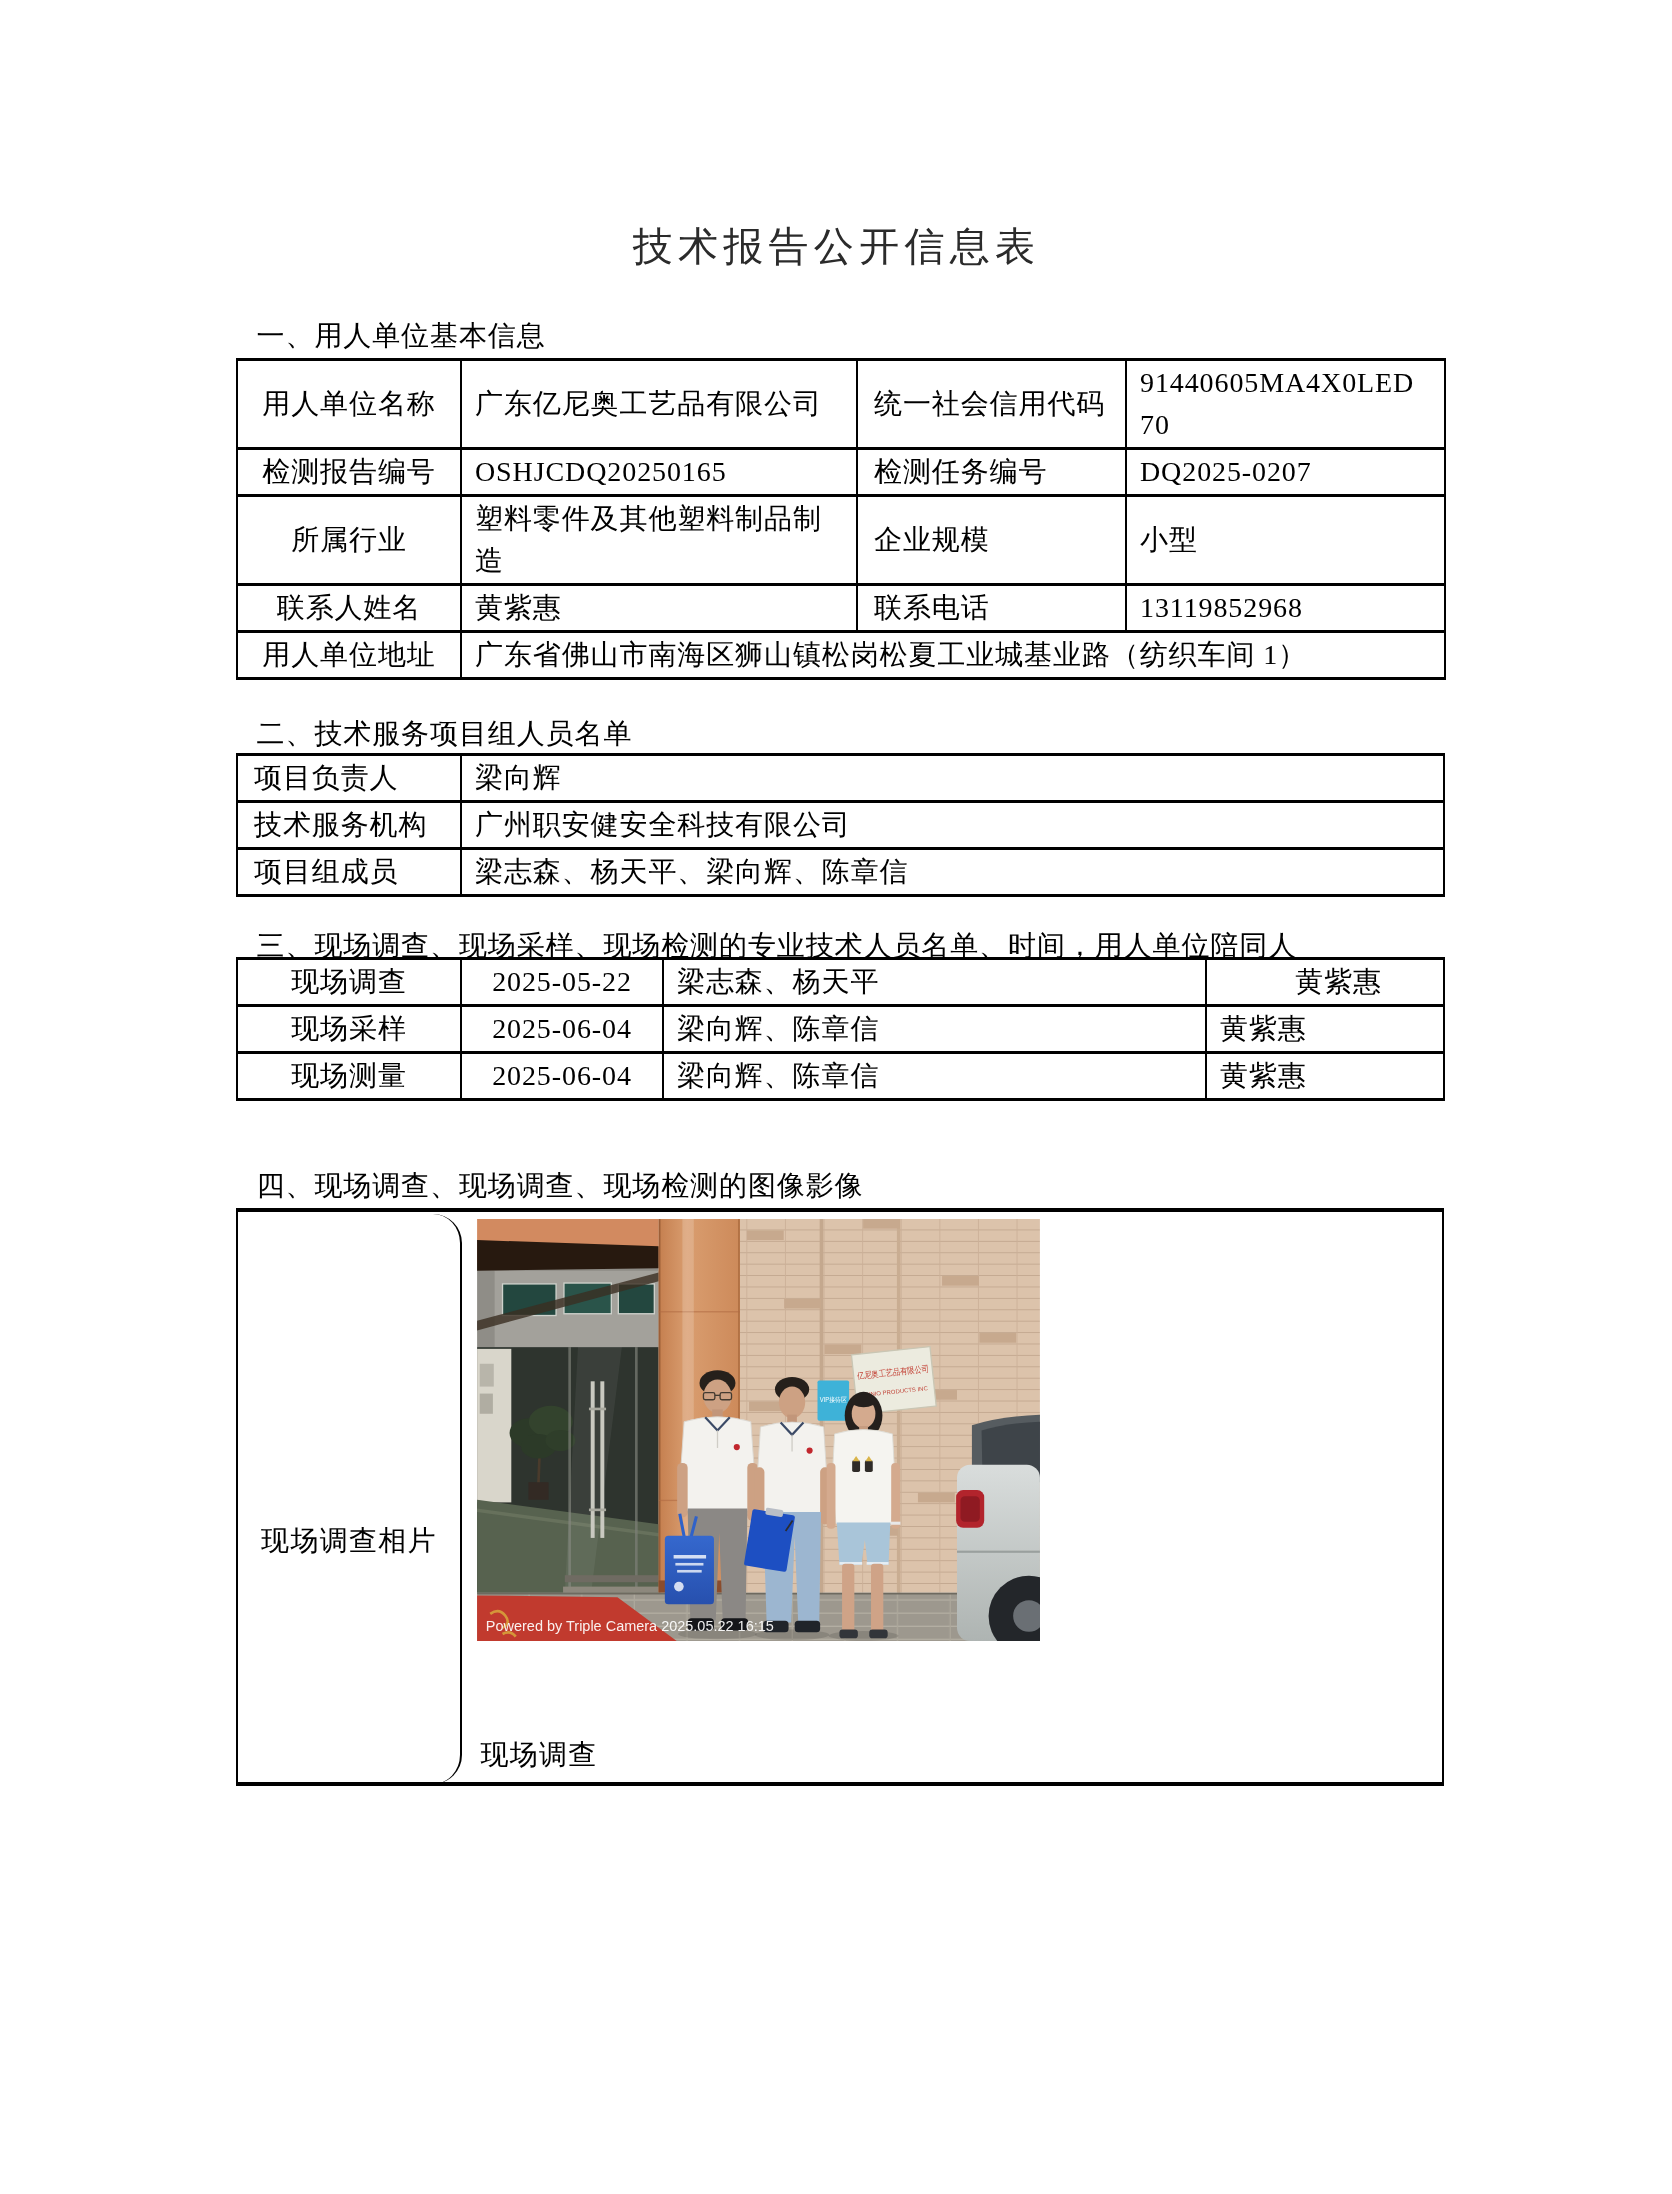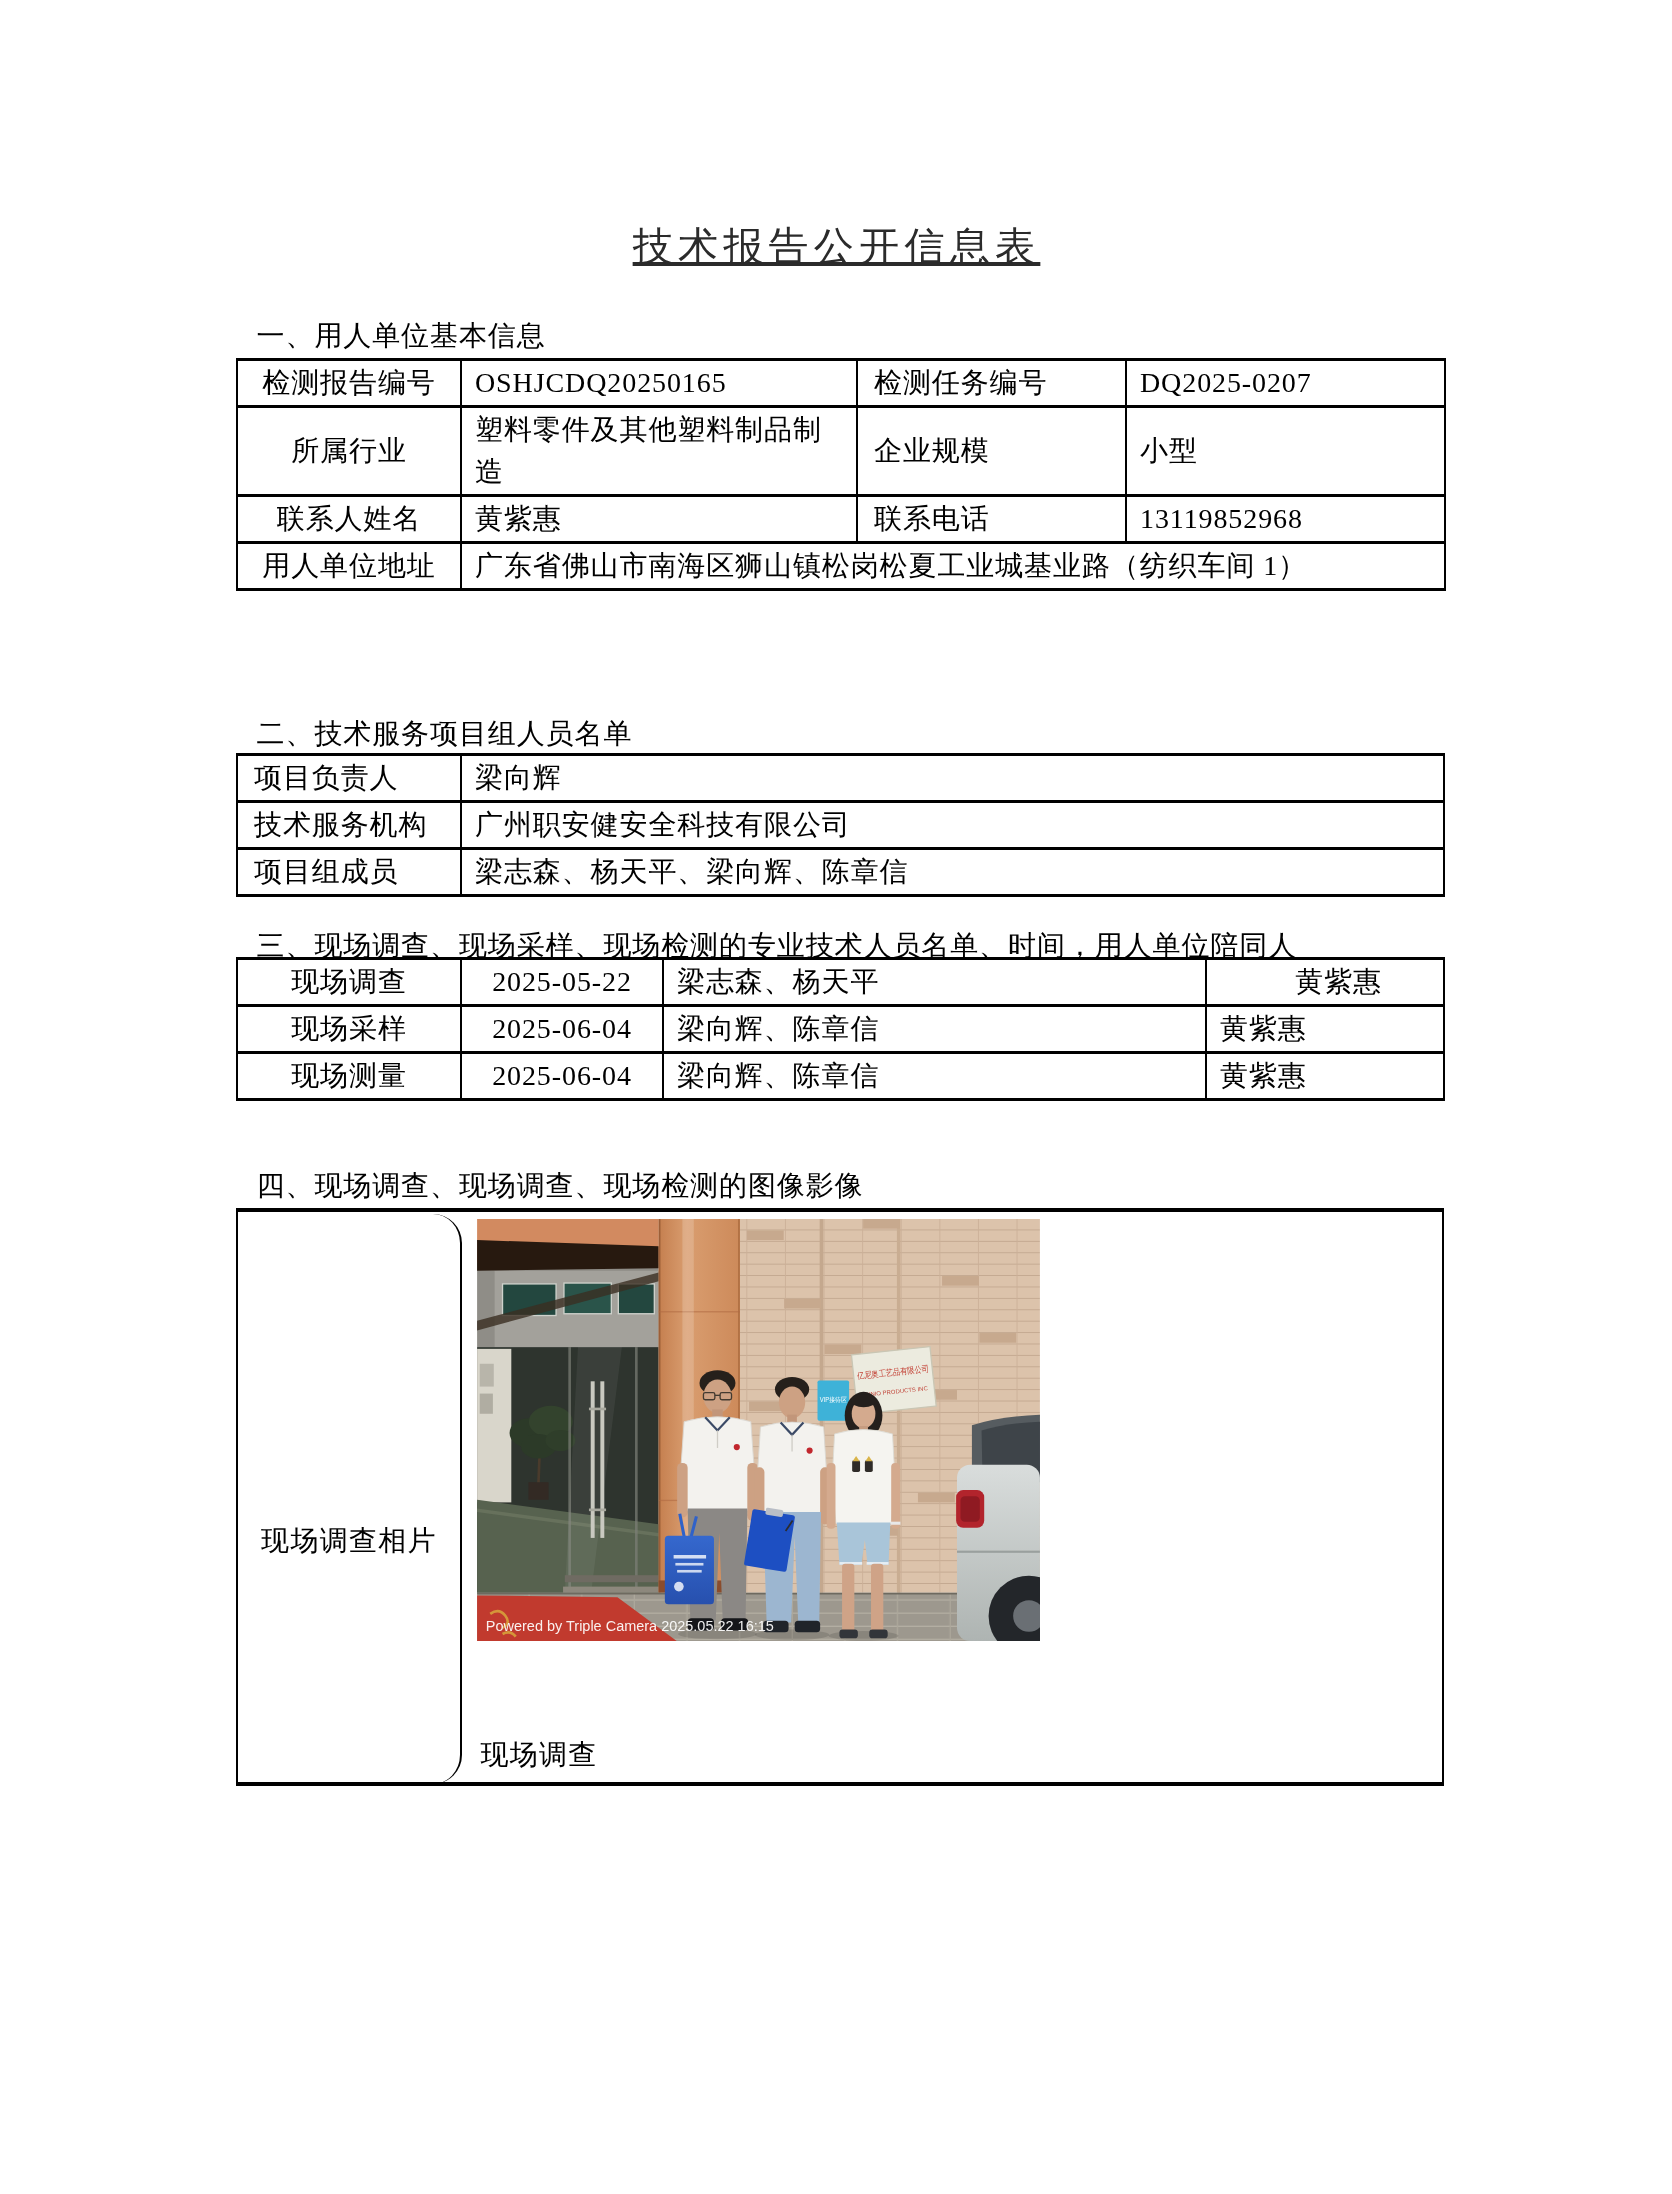--- a/index.html
+++ b/index.html
@@ -1,19 +1,19 @@
 <!DOCTYPE html>
 <html style="font-size:7px"><head>
 <meta charset="utf-8">
 <style>
   html,body{margin:0;padding:0;background:#ffffff;}
   body{width:1673px;height:2381px;position:relative;font-family:"Liberation Serif","DejaVu Serif",serif;color:#000;}
   .abs{position:absolute;}
   
-  #doc-title{left:0;top:219px;width:1673px;text-align:center;font-size:40px;letter-spacing:5.3px;color:#2b2b2b;font-weight:400;text-decoration:underline;}
+  #doc-title{left:0;top:219px;width:1673px;text-align:center;font-size:40px;letter-spacing:5.3px;color:#2b2b2b;font-weight:400;}
   
   .sec-head{left:236px;width:1317px;font-size:28px;letter-spacing:0.9px;white-space:nowrap;padding-left:20.6px;}
   #h1{top:317px;} #h2{top:715px;} #h3{top:919px;margin-top:8px;} #h4{top:1167px;}
   
   table{border-collapse:collapse;table-layout:fixed;}
   td{border:2.2px solid #000;border-top-width:3.5px;border-bottom-width:3.5px;vertical-align:middle;font-size:28px;letter-spacing:0.9px;overflow:hidden;}
   .lbl{text-align:center;padding:0 4.4px;}
   .lbl-left{text-align:left;padding-left:16px;padding-right:4.4px;}
   .val{text-align:left;padding-left:13px;padding-right:9.7px;white-space:pre-line;line-height:1.5;}
   .ctr{text-align:center;}
@@ -38,20 +38,27 @@
 <div class="abs sec-head" id="h1">一、用人单位基本信息</div>
 
 <table class="abs" id="t1">
   <colgroup>
       <col style="width:224px">
       <col style="width:396px">
       <col style="width:269px">
       <col style="width:319px">
     </colgroup>
   <tbody>
+      <tr style="height:87px">
+    <td class="lbl">用人单位名称</td>
+    <td class="val">广东亿尼奥工艺品有限公司</td>
+    <td class="lbl-left">统一社会信用代码</td>
+    <td class="val">91440605MA4X0LED
+70</td>
+  </tr>
   <tr style="height:47px">
     <td class="lbl">检测报告编号</td>
     <td class="val">OSHJCDQ20250165</td>
     <td class="lbl-left">检测任务编号</td>
     <td class="val">DQ2025-0207</td>
   </tr>
   <tr style="height:83px">
     <td class="lbl">所属行业</td>
     <td class="val">塑料零件及其他塑料制品制
 造</td>

